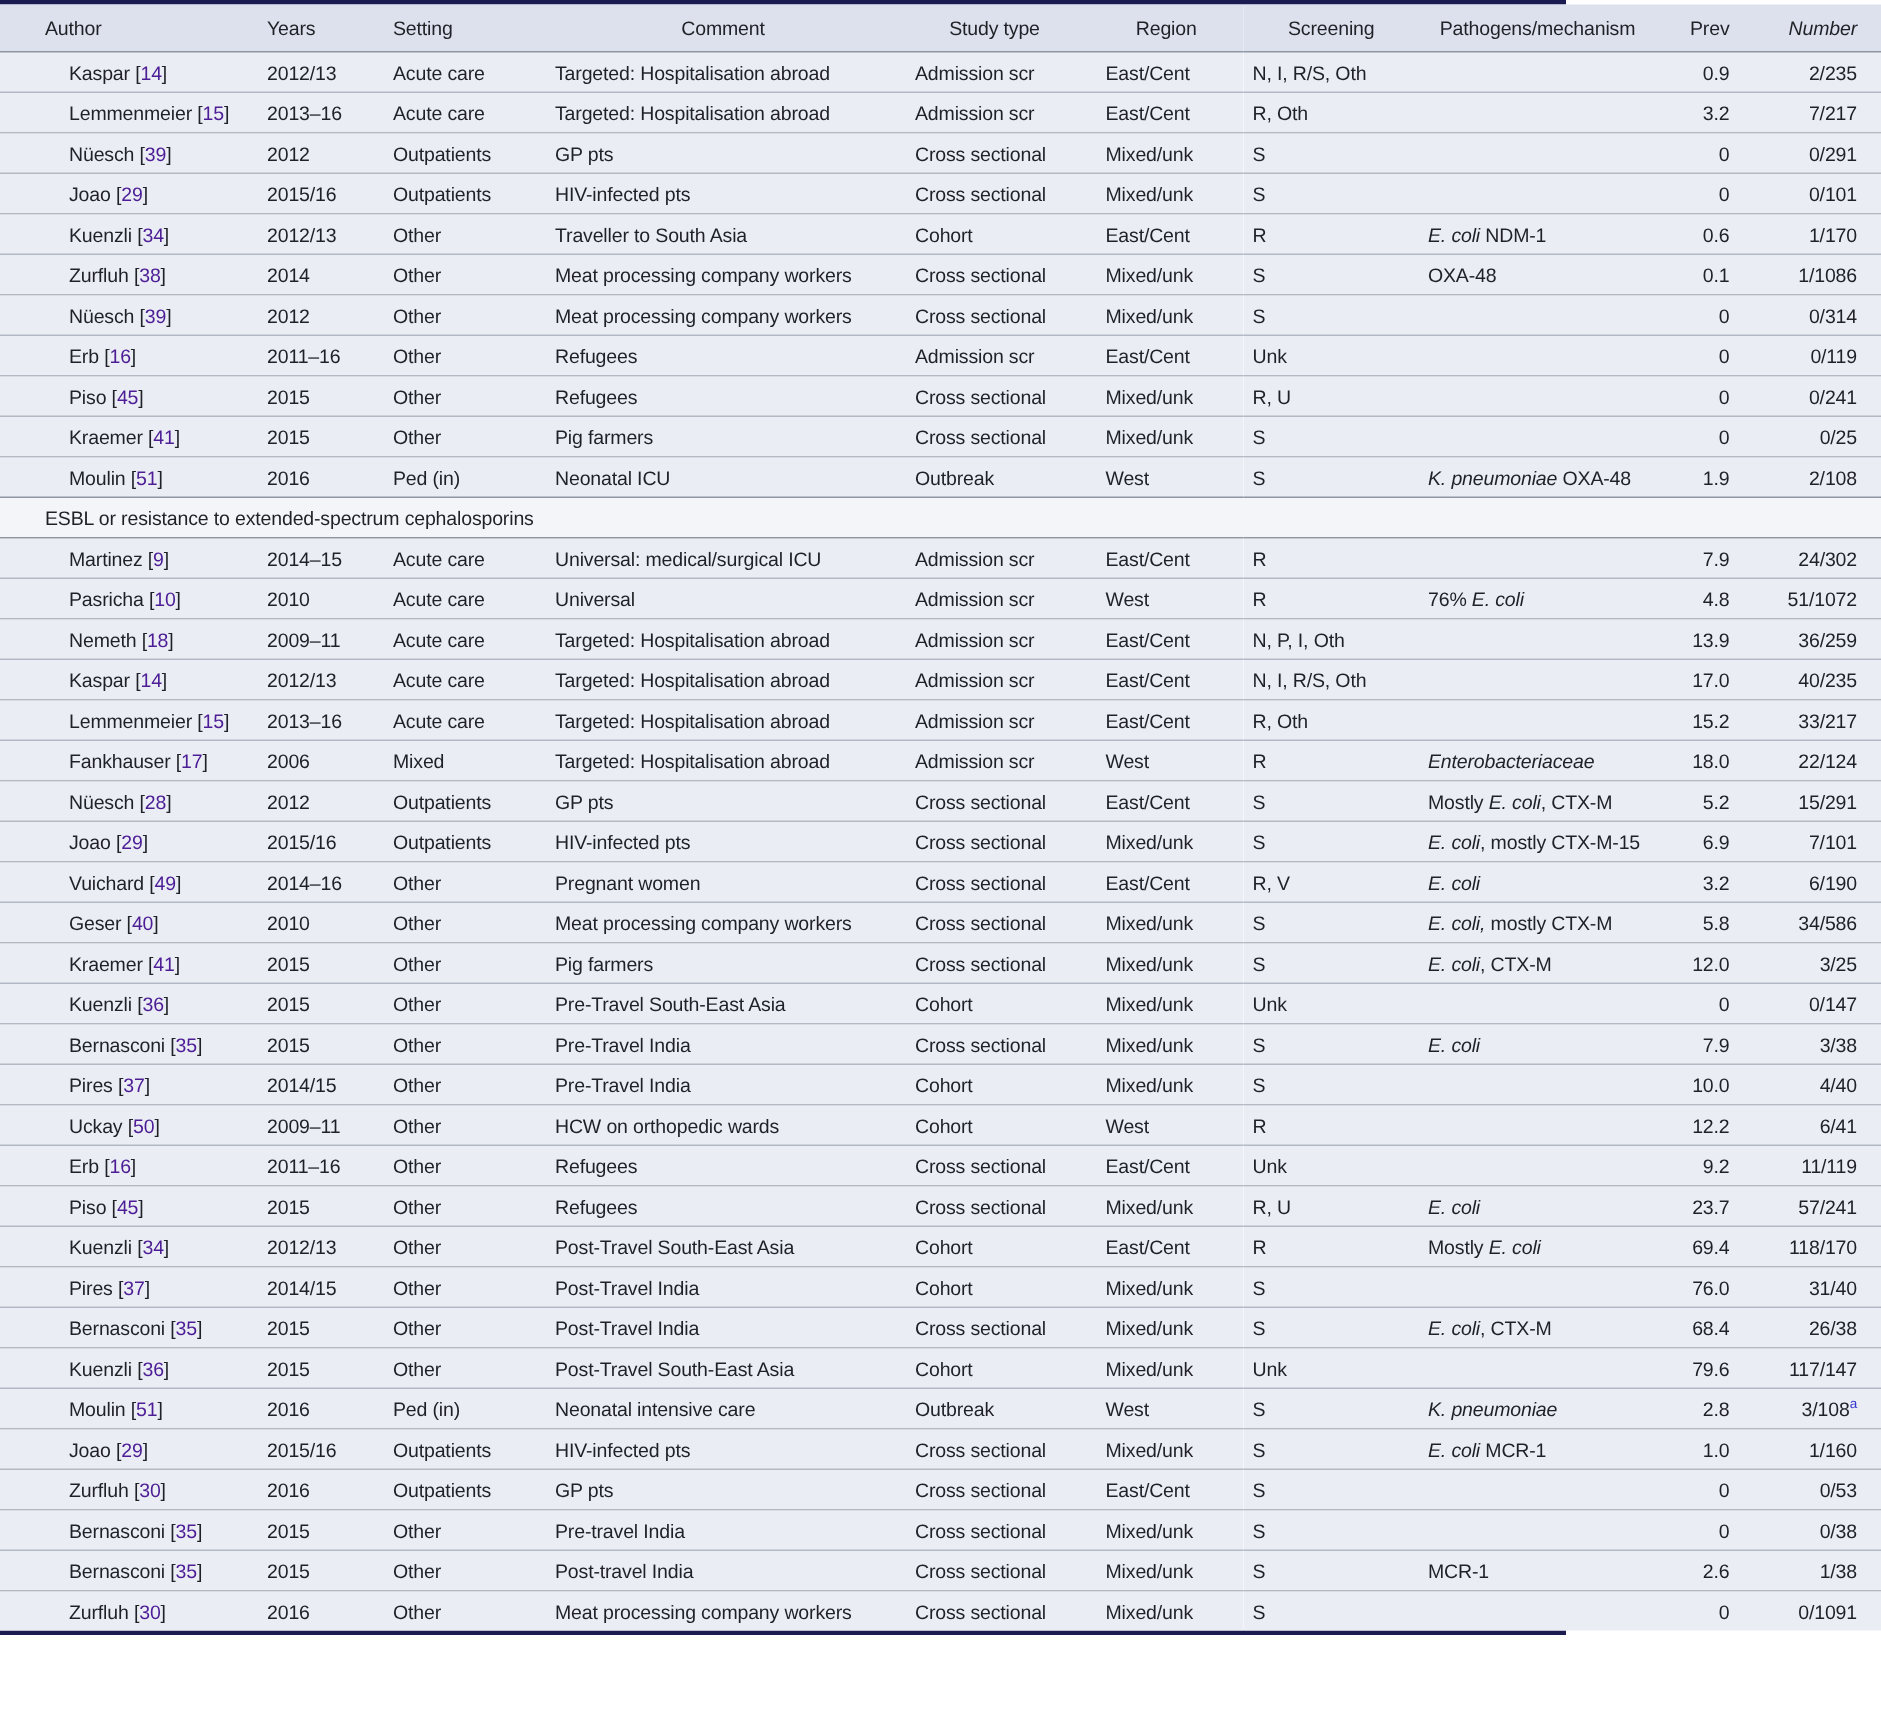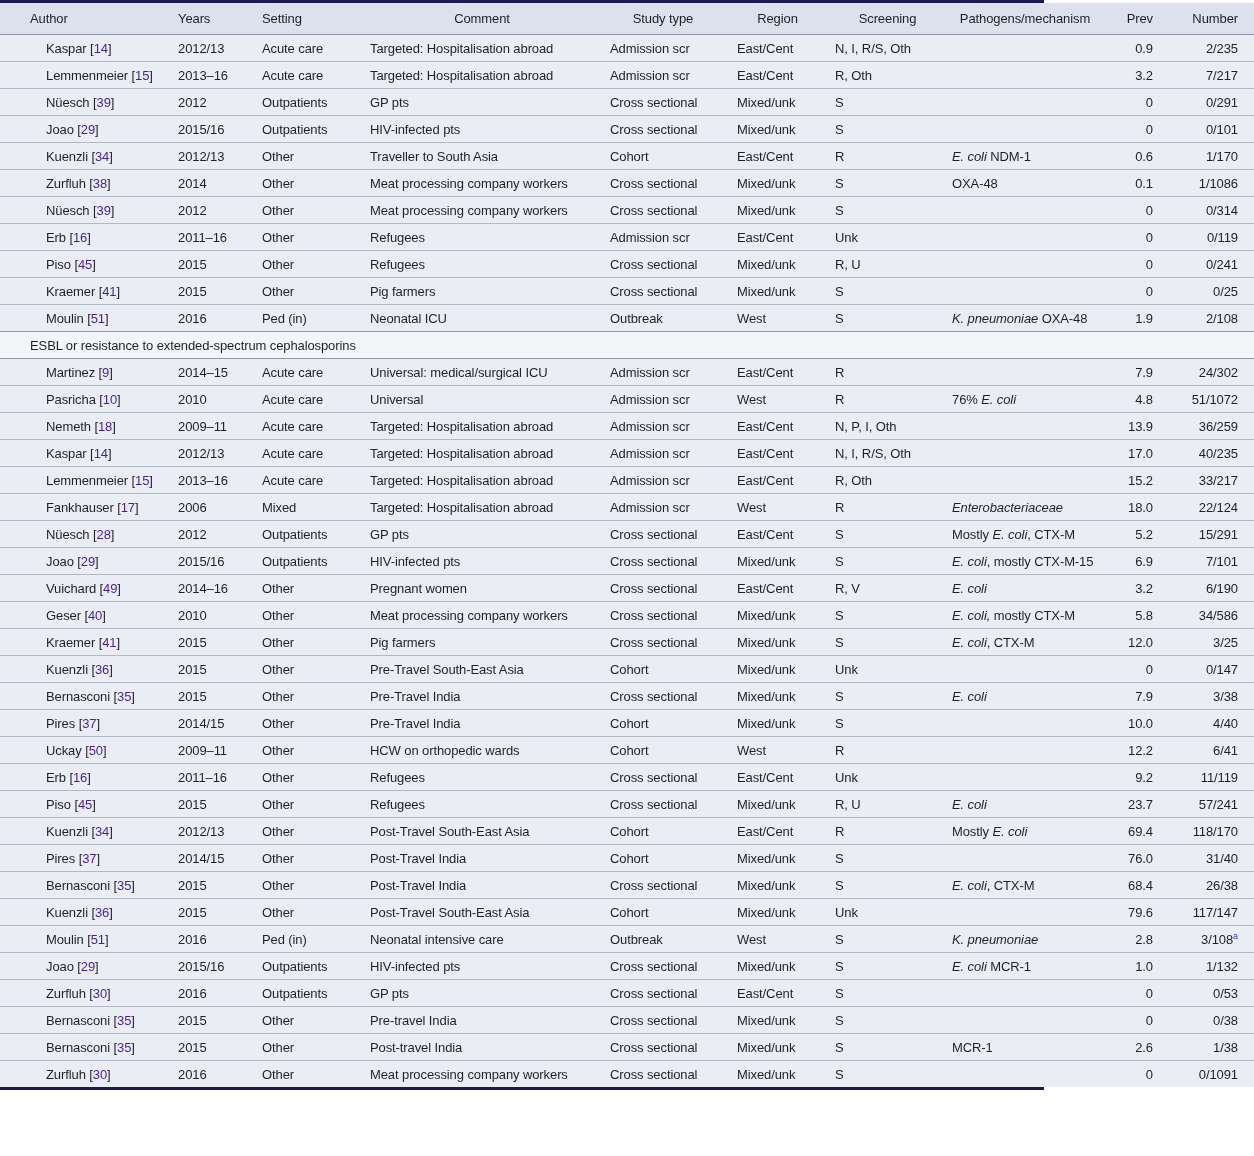--- a/index.html
+++ b/index.html
@@ -37,21 +37,21 @@
     border-bottom: 1px solid #8f96a3;
     text-align: left;
     vertical-align: middle;
     white-space: nowrap;
   }
   thead th.h0 { padding-left: 30px; }
   thead th.h1 { padding-left: 8px; }
   thead th.h2 { padding-left: 6px; }
   thead th.h3, thead th.h4, thead th.h5, thead th.h6, thead th.h7 { text-align: center; }
   thead th.h8 { text-align: right; padding-right: 5px; }
-  thead th.h9 { text-align: right; padding-right: 16px; }
+  thead th.h9 { text-align: right; padding-right: 16px; font-style: italic; }
 
   tbody td {
     background: #eaedf4;
     height: 26px;
     padding: 0;
     border-top: 1px solid #b3b9c4;
     vertical-align: middle;
     white-space: nowrap;
     overflow: hidden;
   }
@@ -512,21 +512,21 @@
         <tr>
           <td class="c0">Joao [<span class="ref">29</span>]</td>
           <td class="c1">2015/16</td>
           <td class="c2">Outpatients</td>
           <td class="c3">HIV-infected pts</td>
           <td class="c4">Cross sectional</td>
           <td class="c5">Mixed/unk</td>
           <td class="c6">S</td>
           <td class="c7"><span class="it">E. coli</span> MCR-1</td>
           <td class="c8">1.0</td>
-          <td class="c9">1/132</td>
+          <td class="c9">1/160</td>
         </tr>
         <tr>
           <td class="c0">Zurfluh [<span class="ref">30</span>]</td>
           <td class="c1">2016</td>
           <td class="c2">Outpatients</td>
           <td class="c3">GP pts</td>
           <td class="c4">Cross sectional</td>
           <td class="c5">East/Cent</td>
           <td class="c6">S</td>
           <td class="c7"></td>

